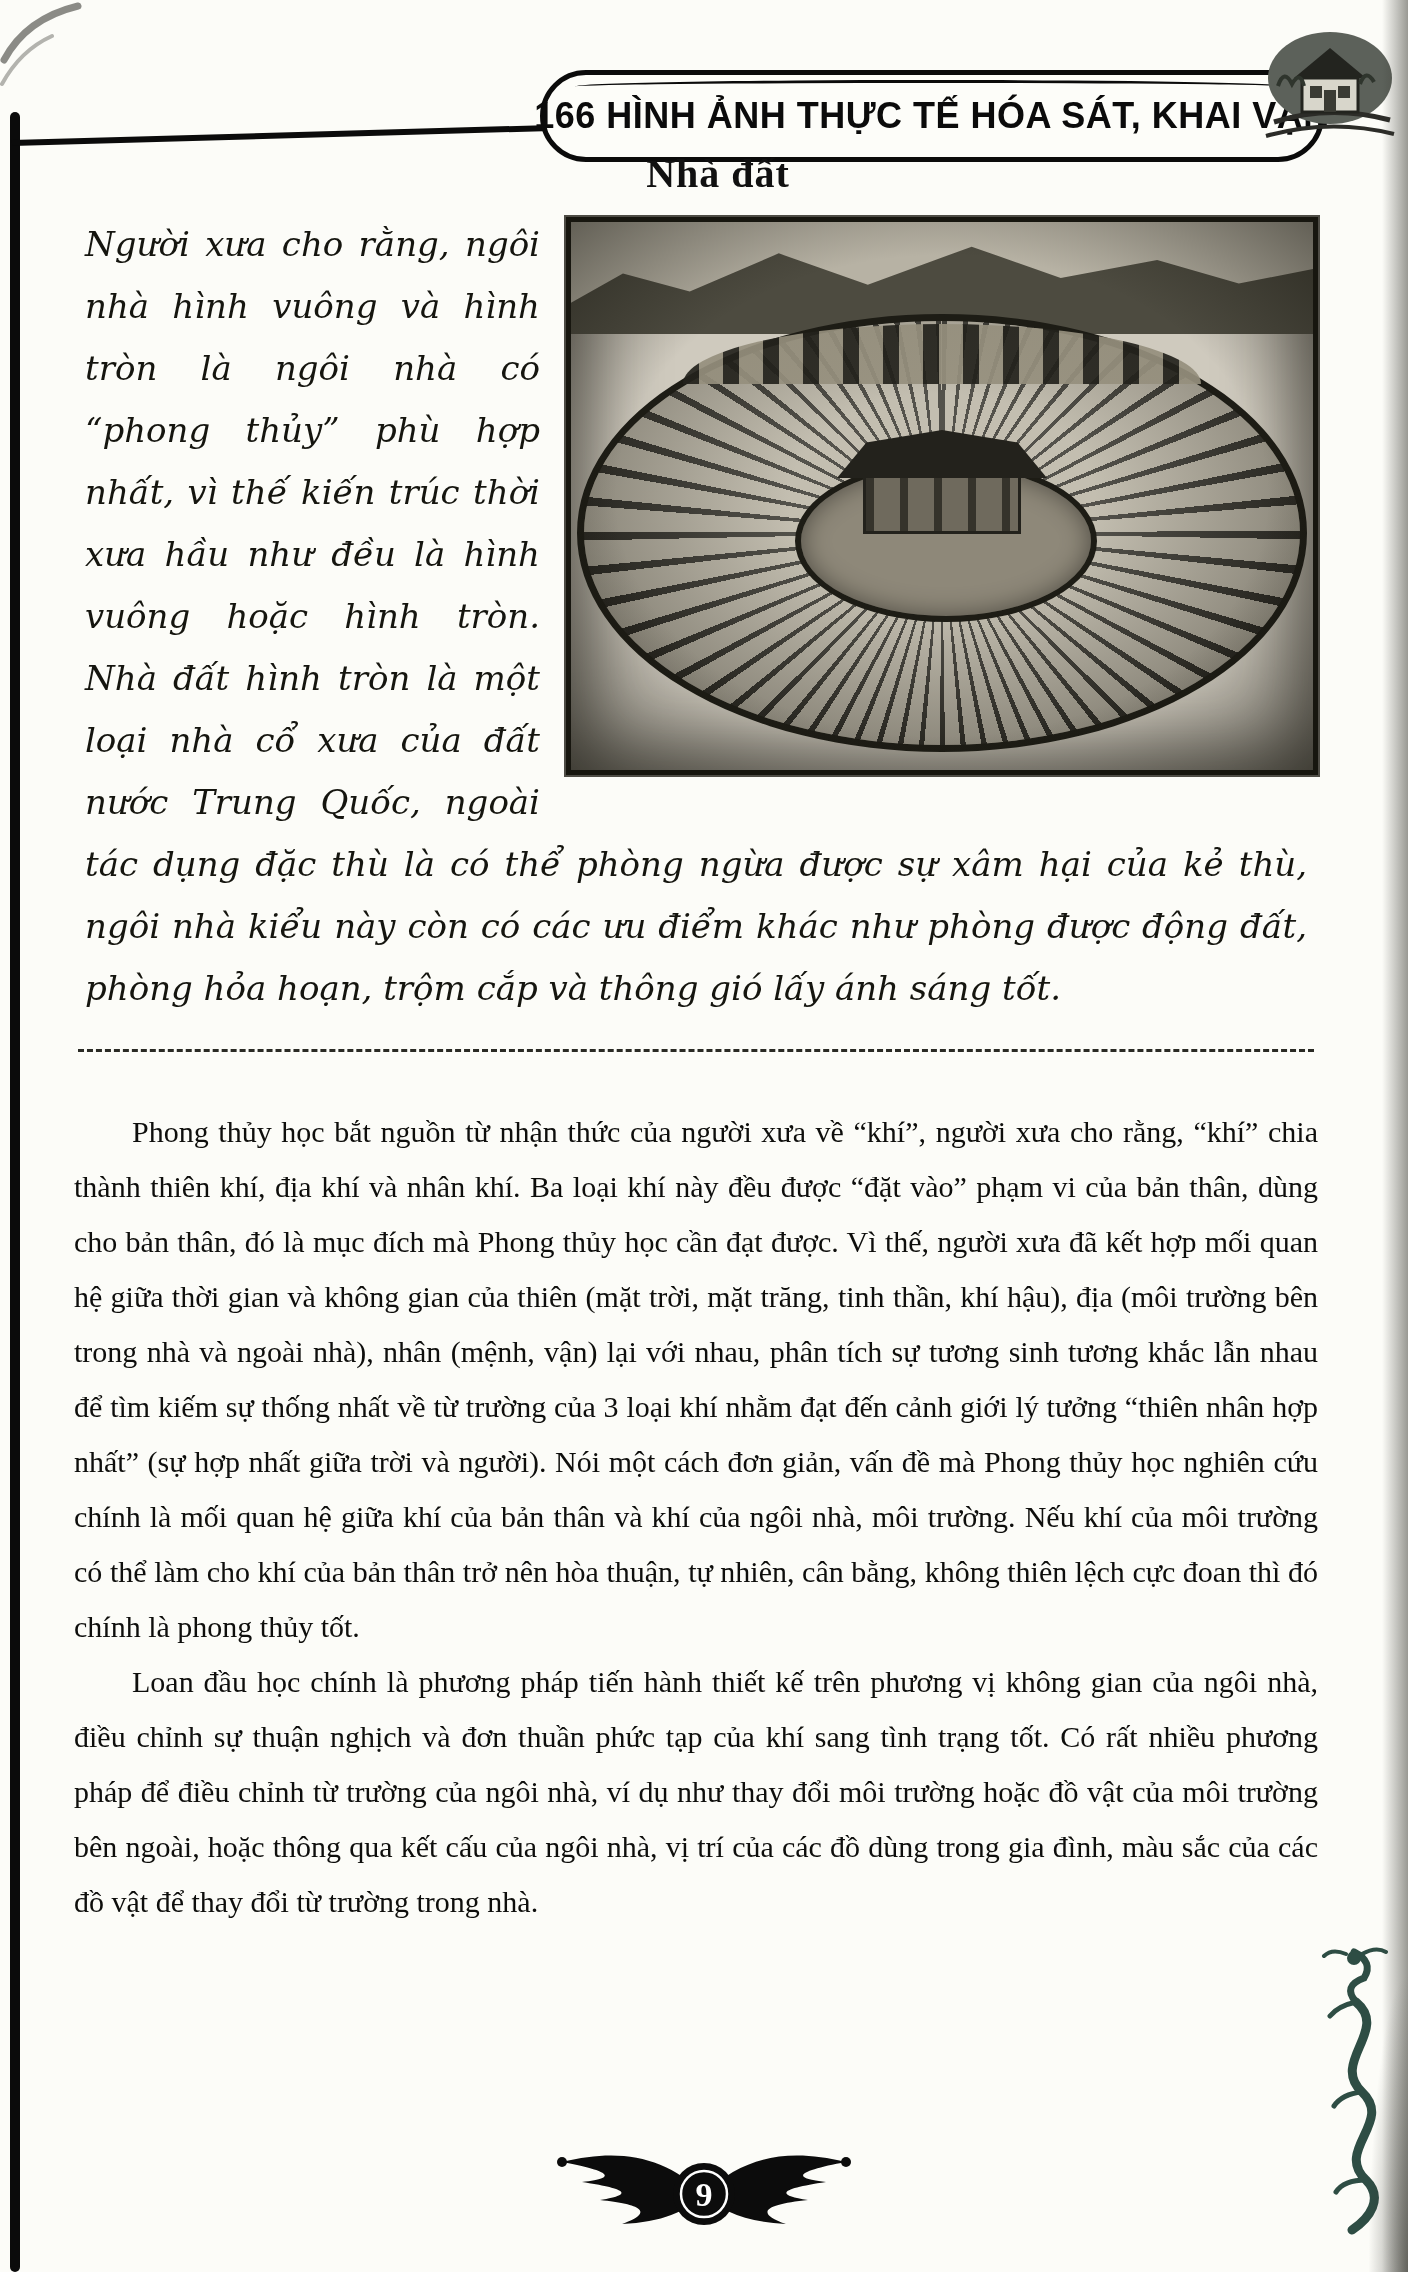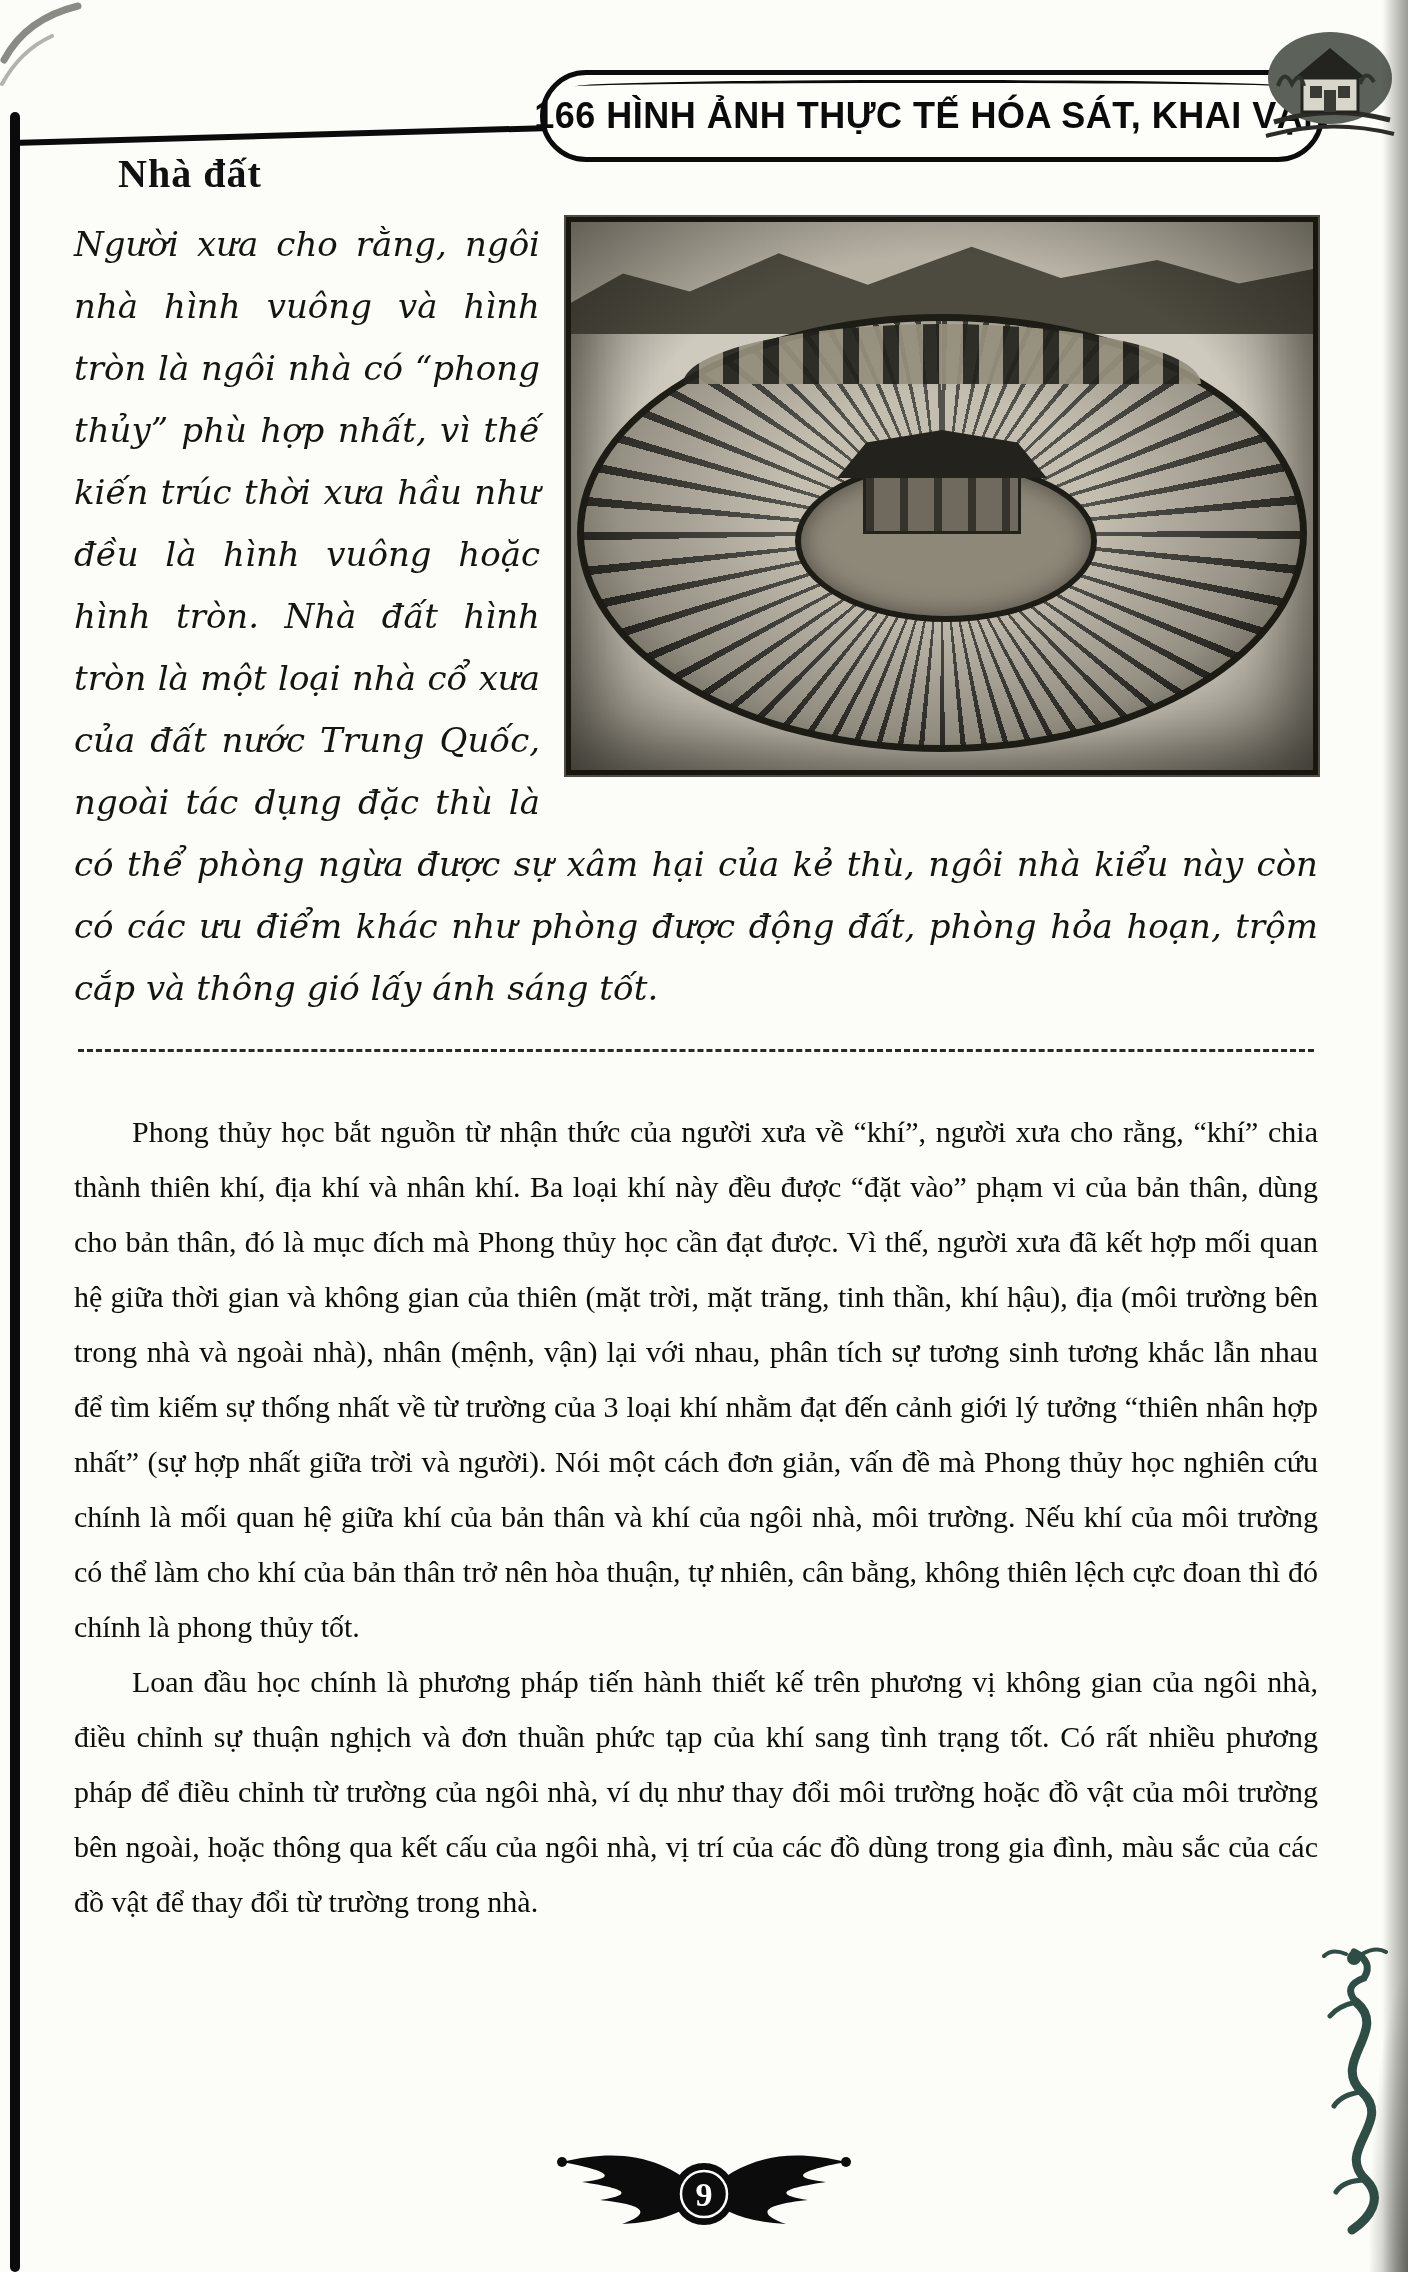--- a/index.html
+++ b/index.html
@@ -24,21 +24,21 @@
     border-top:3px solid #0b0b0b;border-radius:50%;
   }
   .banner-text{
     font-family:"Liberation Sans", sans-serif;font-weight:bold;font-size:36px;
     letter-spacing:.5px;color:#0b0b0b;white-space:nowrap;transform:scaleY(1.04);
   }
   .house-icon{position:absolute;right:12px;top:26px;width:132px;height:120px;}
 
   
   .content{position:absolute;left:74px;top:150px;width:1244px;}
-  .heading{font-family:"Liberation Serif", serif;font-weight:bold;font-size:40px;margin:0 0 16px 44px;letter-spacing:1px;}
+  .heading{font-family:"Liberation Serif", serif;font-weight:bold;font-size:40px;margin:0 0 16px 44px;letter-spacing:1px;text-align:center;}
 
   .intro{position:relative;}
   .photo{
     float:right;width:742px;height:548px;margin:4px 0 14px 26px;
     position:relative;background:#cfcabe;border:5px solid #17160f;
     box-shadow:inset 0 0 70px 20px rgba(25,24,16,.55), 0 0 0 2px #4e4c45;
     overflow:hidden;
   }
   .ph-sky{position:absolute;left:0;right:0;top:0;height:100px;background:#b7b2a4;}
   .ph-hills{position:absolute;left:0;right:0;top:0;height:112px;background:#4d4b40;
@@ -56,21 +56,21 @@
   .ph-hall{position:absolute;left:50%;top:208px;width:210px;height:110px;transform:translateX(-50%);z-index:3;}
   .hall-roof{width:210px;height:48px;background:#23221c;
     clip-path:polygon(0 100%,14% 26%,50% 0,86% 26%,100% 100%);}
   .hall-body{width:158px;height:56px;margin:0 auto;background:#6f6a5d;
     background-image:repeating-linear-gradient(90deg,#35332b 0 8px,transparent 8px 34px);
     border:3px solid #23221c;border-top:none;box-sizing:border-box;}
   .photo .vignette{content:"";position:absolute;inset:0;pointer-events:none;
     background:radial-gradient(ellipse at 50% 50%, transparent 62%, rgba(15,14,8,.5) 100%);}
 
   .script-text{
-    margin:0;font-family:"DejaVu Serif", serif;font-style:italic;
+    margin:11px;font-family:"DejaVu Serif", serif;font-style:italic;
     font-size:34px;line-height:62px;text-align:justify;color:#15150f;
   }
   .dashed-rule{border:none;border-top:3px dashed #2a2a24;margin:30px 4px 0 4px;clear:both;}
 
   .body-text{
     margin:0;font-family:"Liberation Serif", serif;font-size:30px;line-height:55px;
     text-align:justify;text-indent:58px;color:#0e0e0c;
   }
   .body-text.first{margin-top:52px;}
 

